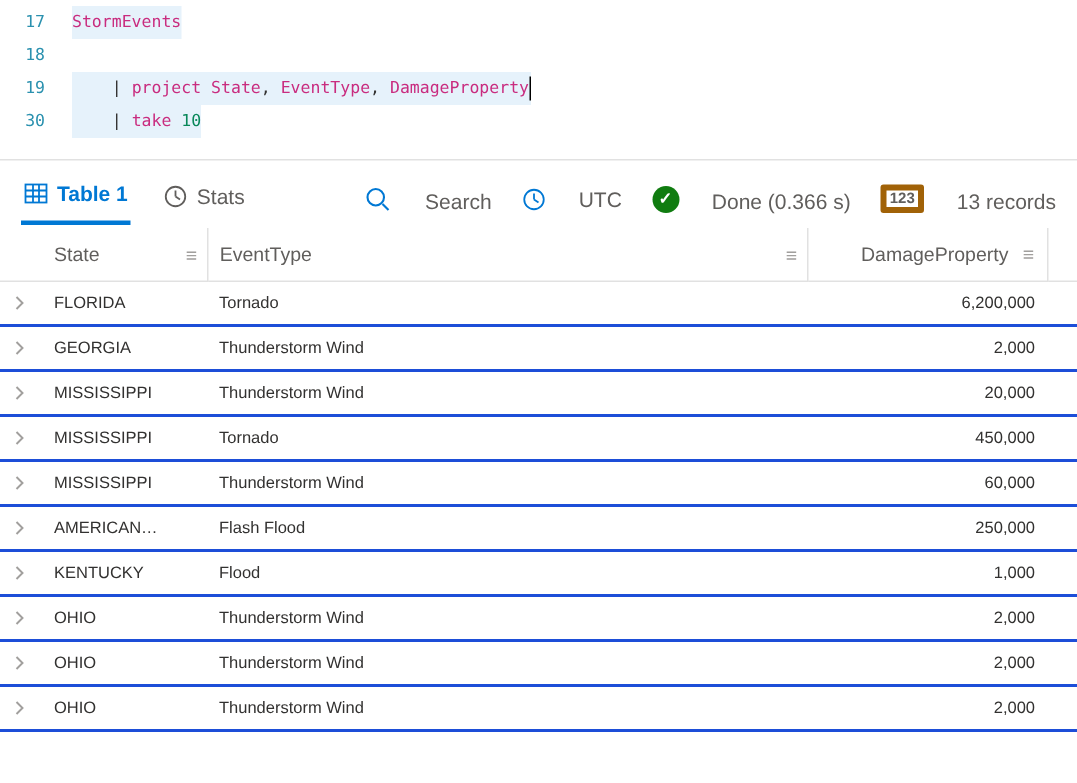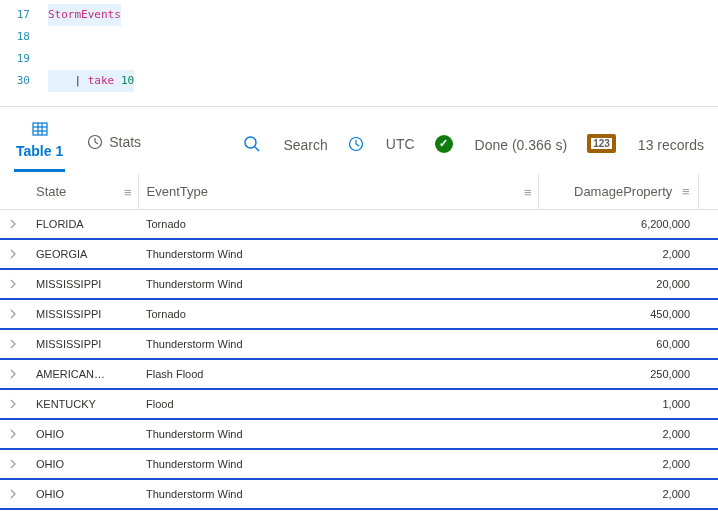--- a/index.html
+++ b/index.html
@@ -53,21 +53,20 @@
   }
   .tab {
     display: flex; align-items: center; gap: 6px;
     padding: 6px 2px 10px 2px;
     cursor: pointer;
   }
   .tab.active {
     color: #0078d4;
     border-bottom: 3px solid #0078d4;
     font-weight: 600;
-    flex-direction: column;
   }
   .spacer { flex: 1; }
   .status-ok {
     width: 18px; height: 18px; border-radius: 50%; background: #107c10;
     display: inline-flex; align-items: center; justify-content: center;
     color: #fff; font-size: 11px; font-weight: bold;
   }
   .rec-badge {
     border: 4px solid #a16207; border-radius: 2px;
     font-size: 10px; padding: 0 2px; color: #605e5c;
@@ -116,20 +115,21 @@
 <div class="editor" id="editor">
     <div class="line">
       <span class="gutter">17</span>
       <span class="code sel"><span class="tk-tbl">StormEvents</span></span>
     </div>
     <div class="line">
       <span class="gutter">18</span>
     </div>
     <div class="line">
       <span class="gutter">19</span>
+      <span class="code sel">    <span class="tk-pipe">| </span><span class="tk-kw">project </span><span class="tk-col">State</span><span class="tk-op">, </span><span class="tk-col">EventType</span><span class="tk-op">, </span><span class="tk-col">DamageProperty</span><span class="cursor"></span></span>
     </div>
     <div class="line">
       <span class="gutter">30</span>
       <span class="code sel">    <span class="tk-pipe">| </span><span class="tk-kw">take </span><span class="tk-num">10</span></span>
     </div>
   </div>
 
 <div class="toolbar">
   <div class="tab active">
     <svg width="16" height="16" viewBox="0 0 16 16" fill="none" stroke="#0078d4" stroke-width="1.2">

